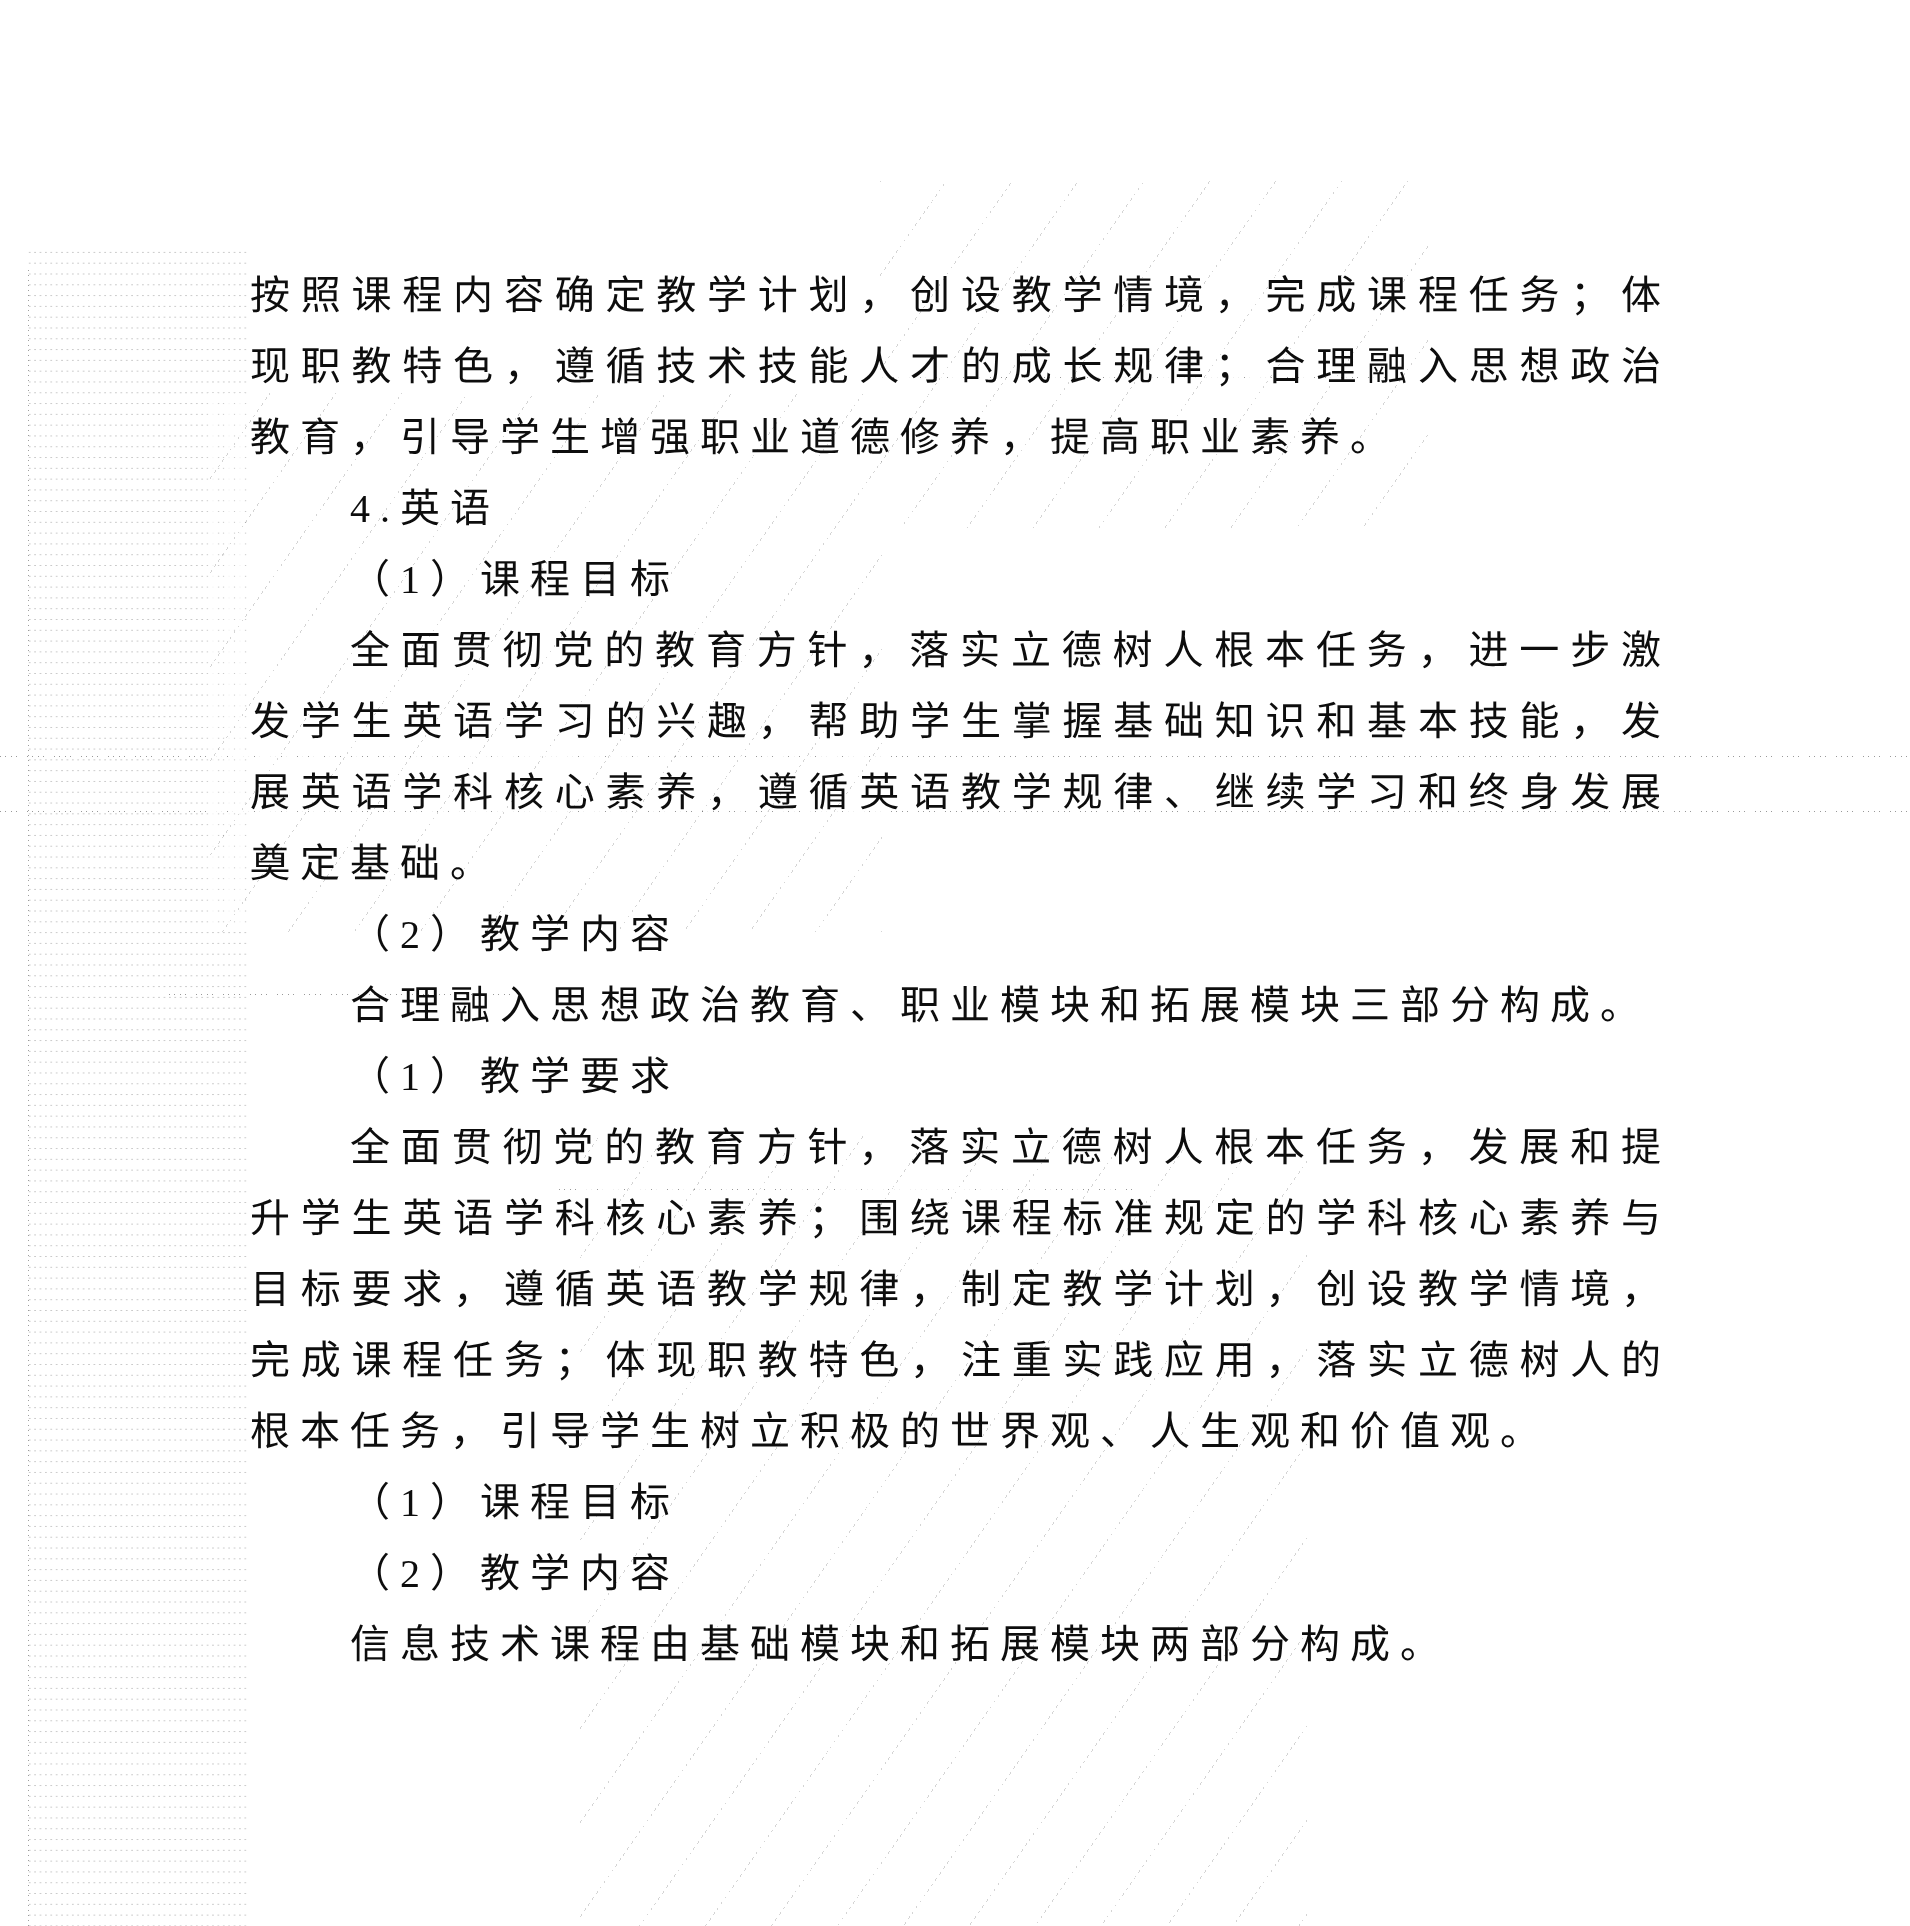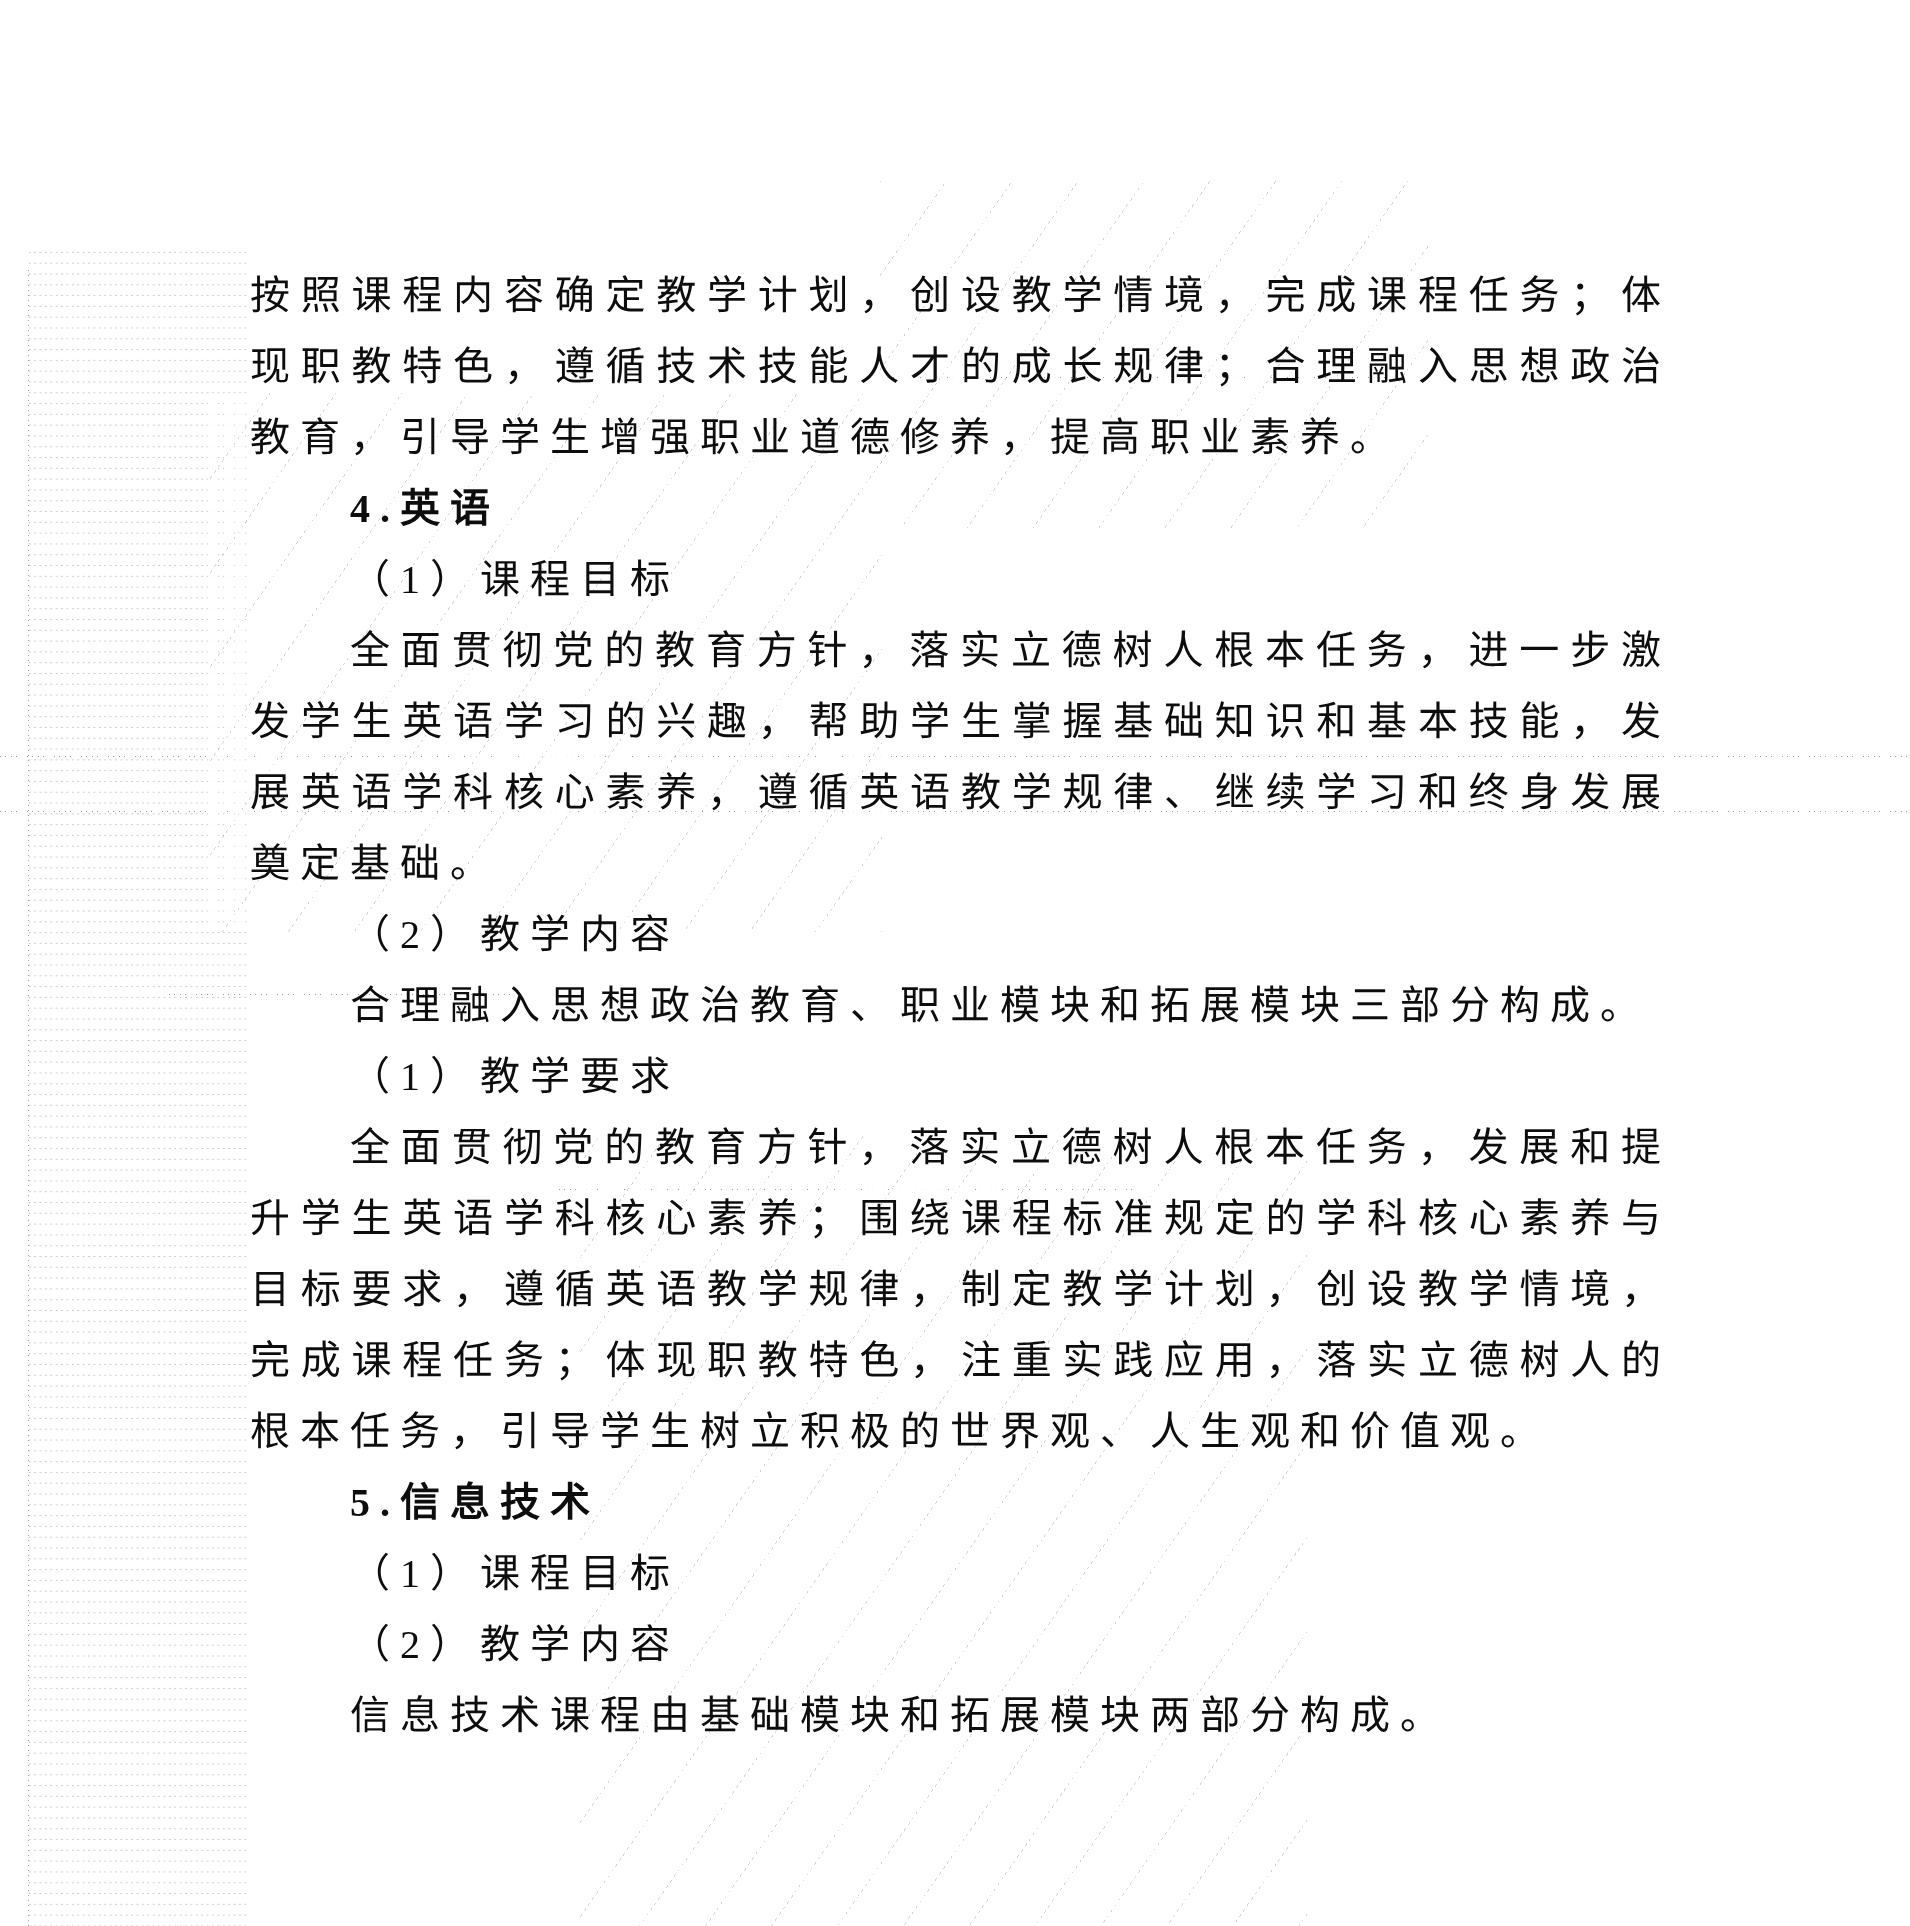--- a/index.html
+++ b/index.html
@@ -60,21 +60,21 @@
     left: 250px; top: 260px; width: 1421px;
     color: #0d0d0d;
     font-size: 40px;
     line-height: 71px;
     letter-spacing: 10px;
     text-align: justify;
     text-justify: inter-character;
   }
   .doc p { margin: 0; padding: 0; text-indent: 100px; }
   .doc p.noindent { text-indent: 0; }
-  .doc p.heading { font-weight: 700; }
+  .doc p.heading { font-weight: 400; }
 </style>
 </head>
 <body>
 
 <div class="page">
 
   <div class="wm wm-grid wm-grid-left"></div>
 
   <div class="wm wm-vline"></div>
   <div class="wm wm-row wm-row-1"></div>
@@ -91,20 +91,19 @@
 
   <div class="doc">
       <p class="body noindent">按照课程内容确定教学计划，创设教学情境，完成课程任务；体现职教特色，遵循技术技能人才的成长规律；合理融入思想政治教育，引导学生增强职业道德修养，提高职业素养。</p>
       <p class="heading">4.英语</p>
       <p class="subheading">（1）课程目标</p>
       <p class="body">全面贯彻党的教育方针，落实立德树人根本任务，进一步激发学生英语学习的兴趣，帮助学生掌握基础知识和基本技能，发展英语学科核心素养，遵循英语教学规律、继续学习和终身发展奠定基础。</p>
       <p class="subheading">（2）教学内容</p>
       <p class="body">合理融入思想政治教育、职业模块和拓展模块三部分构成。</p>
       <p class="subheading">（1）教学要求</p>
       <p class="body">全面贯彻党的教育方针，落实立德树人根本任务，发展和提升学生英语学科核心素养；围绕课程标准规定的学科核心素养与目标要求，遵循英语教学规律，制定教学计划，创设教学情境，完成课程任务；体现职教特色，注重实践应用，落实立德树人的根本任务，引导学生树立积极的世界观、人生观和价值观。</p>
-      <p class="heading">5.信息技术</p>
       <p class="subheading">（1）课程目标</p>
       <p class="subheading">（2）教学内容</p>
       <p class="body">信息技术课程由基础模块和拓展模块两部分构成。</p>
     </div>
 
 </div>
 
 
 </body></html>

